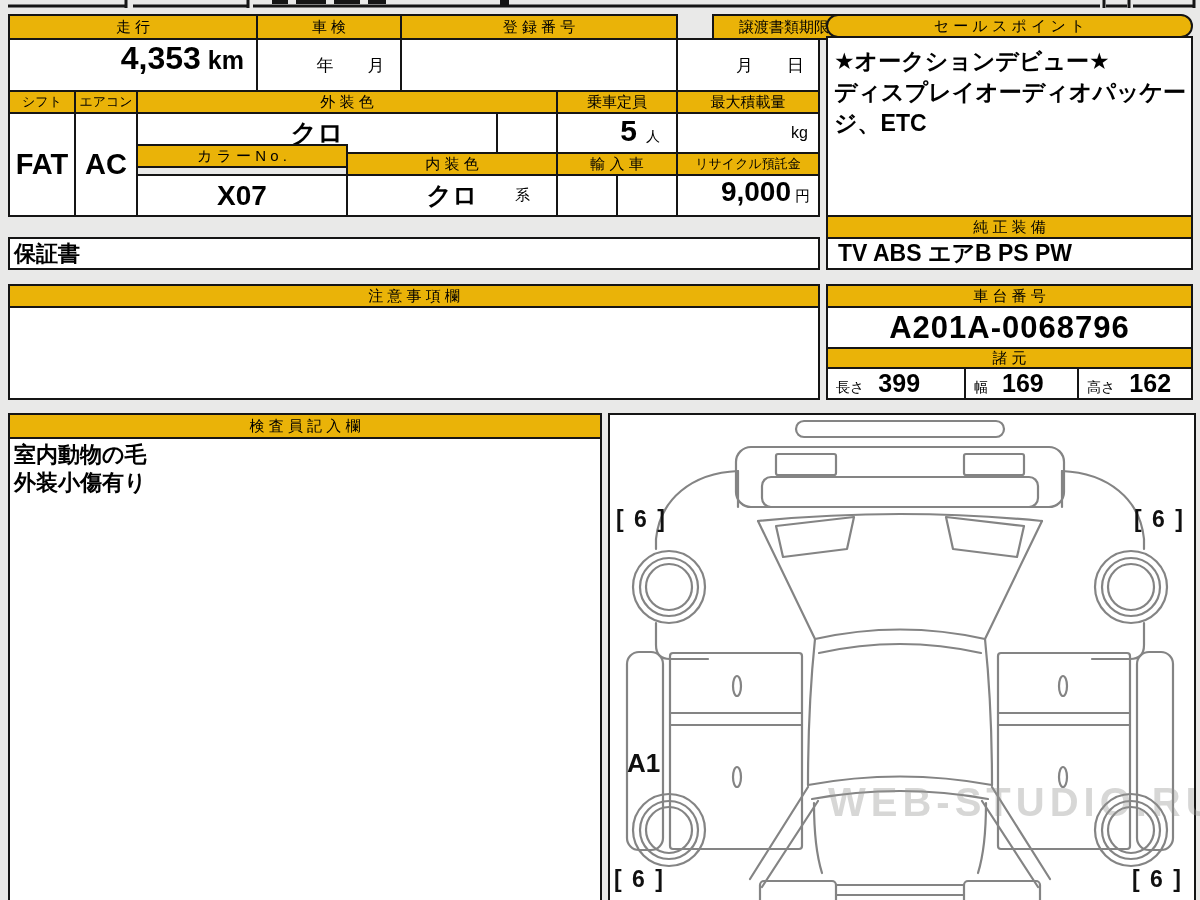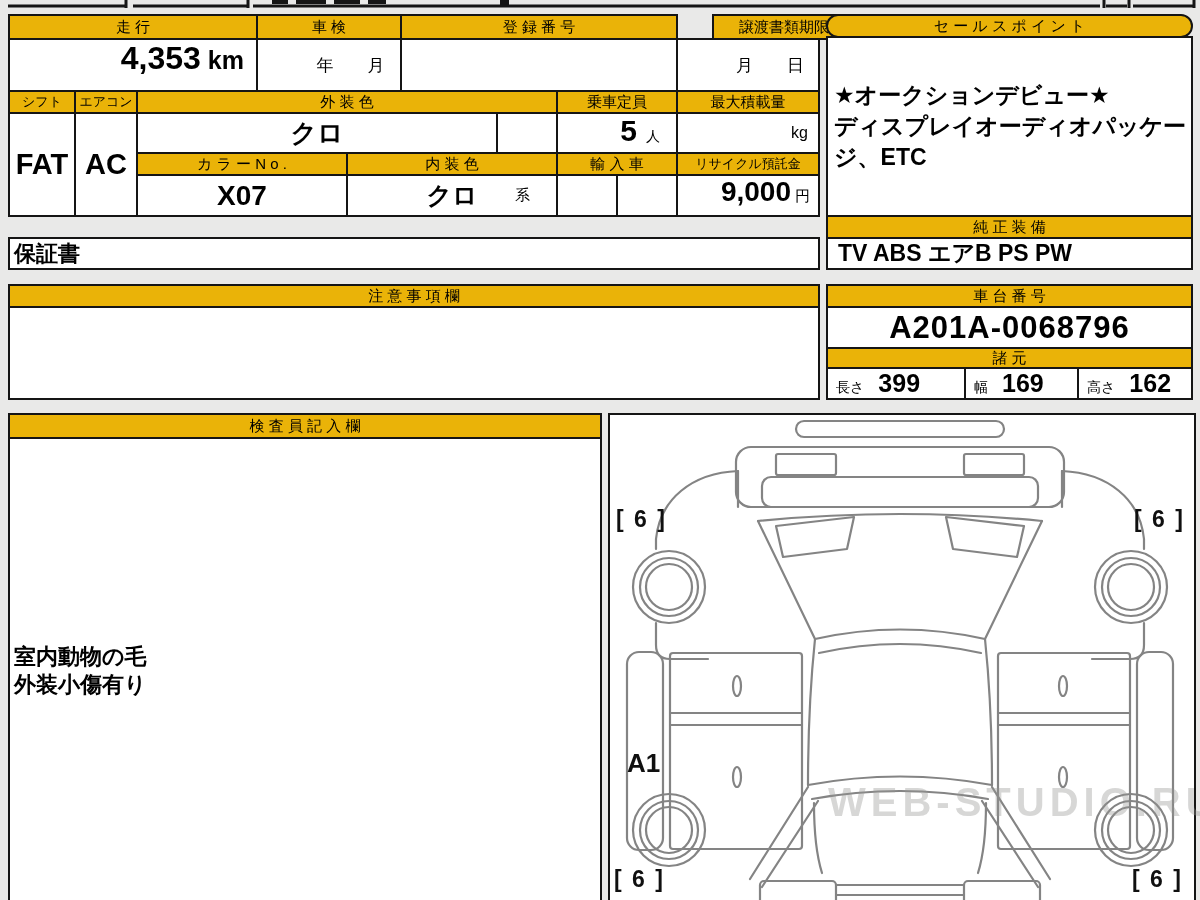--- a/index.html
+++ b/index.html
@@ -9,21 +9,21 @@
   .hdr{background:#eab308;justify-content:center;font-size:15px;white-space:pre;}
   .hdr.small{font-size:13px;}
   .c{justify-content:center;}
   .r{justify-content:flex-end;}
   .l{justify-content:flex-start;}
   .b{font-weight:bold;}
   .base{align-items:baseline;}
   .big{font-weight:bold;font-size:32px;}
   .mid{font-weight:bold;font-size:26px;}
   .plain{font-size:17px;white-space:pre;padding-left:43px;}
-  .multiline{flex-direction:column;align-items:flex-start;justify-content:center;}
+  .multiline{flex-direction:column;align-items:flex-start;justify-content:flex-start;}
   .spline{font-weight:bold;font-size:23px;line-height:31px;white-space:pre;}
   .inspline{font-weight:bold;font-size:22px;line-height:28px;white-space:pre;}
   .dimlabel{font-size:14px;}
   .dimval{font-size:25px;font-weight:bold;margin-left:14px;}
   .carbox{position:absolute;left:608px;top:413px;width:588px;height:491px;background:#fff;border:2px solid #151515;border-bottom:none;box-sizing:border-box;}
   .corner-mark{position:absolute;font-weight:bold;font-size:23px;letter-spacing:2px;color:#101010;white-space:pre;}
   .damage-code{position:absolute;font-weight:bold;font-size:26px;color:#101010;}
   .watermark{position:absolute;left:828px;top:780px;font-size:40px;font-weight:bold;letter-spacing:5px;color:rgba(150,150,148,0.38);white-space:nowrap;pointer-events:none;}
   .remnant{position:absolute;left:0;top:0;}
   svg{display:block;}
@@ -77,21 +77,21 @@
   <div class="cell c big" style="left:8px;top:112px;width:68px;height:105px;font-size:29px;">FAT</div>
   <div class="cell c big" style="left:74px;top:112px;width:64px;height:105px;font-size:29px;">AC</div>
   <div class="cell c mid" style="left:136px;top:112px;width:362px;height:42px;">クロ</div>
   <div class="cell" style="left:496px;top:112px;width:62px;height:42px;"></div>
   <div class="cell r base" style="left:556px;top:112px;width:122px;height:42px;padding-right:16px;">
     <span class="b" style="font-size:30px;">5</span>
     <span style="font-size:14px;margin-left:9px;">人</span>
   </div>
   <div class="cell r" style="left:676px;top:112px;width:144px;height:42px;padding-right:10px;font-size:16px;">kg</div>
 
-  <div class="cell hdr" style="left:136px;top:152px;width:212px;height:24px;">カ ラ ー N o .</div>
+  <div class="cell hdr" style="left:136px;top:144px;width:212px;height:24px;">カ ラ ー N o .</div>
   <div class="cell hdr" style="left:346px;top:152px;width:212px;height:24px;">内 装 色</div>
   <div class="cell hdr" style="left:556px;top:152px;width:122px;height:24px;">輸 入 車</div>
   <div class="cell hdr small" style="left:676px;top:152px;width:144px;height:24px;">リサイクル預託金</div>
 
   <div class="cell c b" style="left:136px;top:174px;width:212px;height:43px;font-size:28px;">X07</div>
   <div class="cell c" style="left:346px;top:174px;width:212px;height:43px;position:absolute;">
     <span class="b" style="font-size:25px;">クロ</span>
     <span style="position:absolute;right:26px;font-size:15px;">系</span>
   </div>
   <div class="cell" style="left:556px;top:174px;width:62px;height:43px;"></div>

